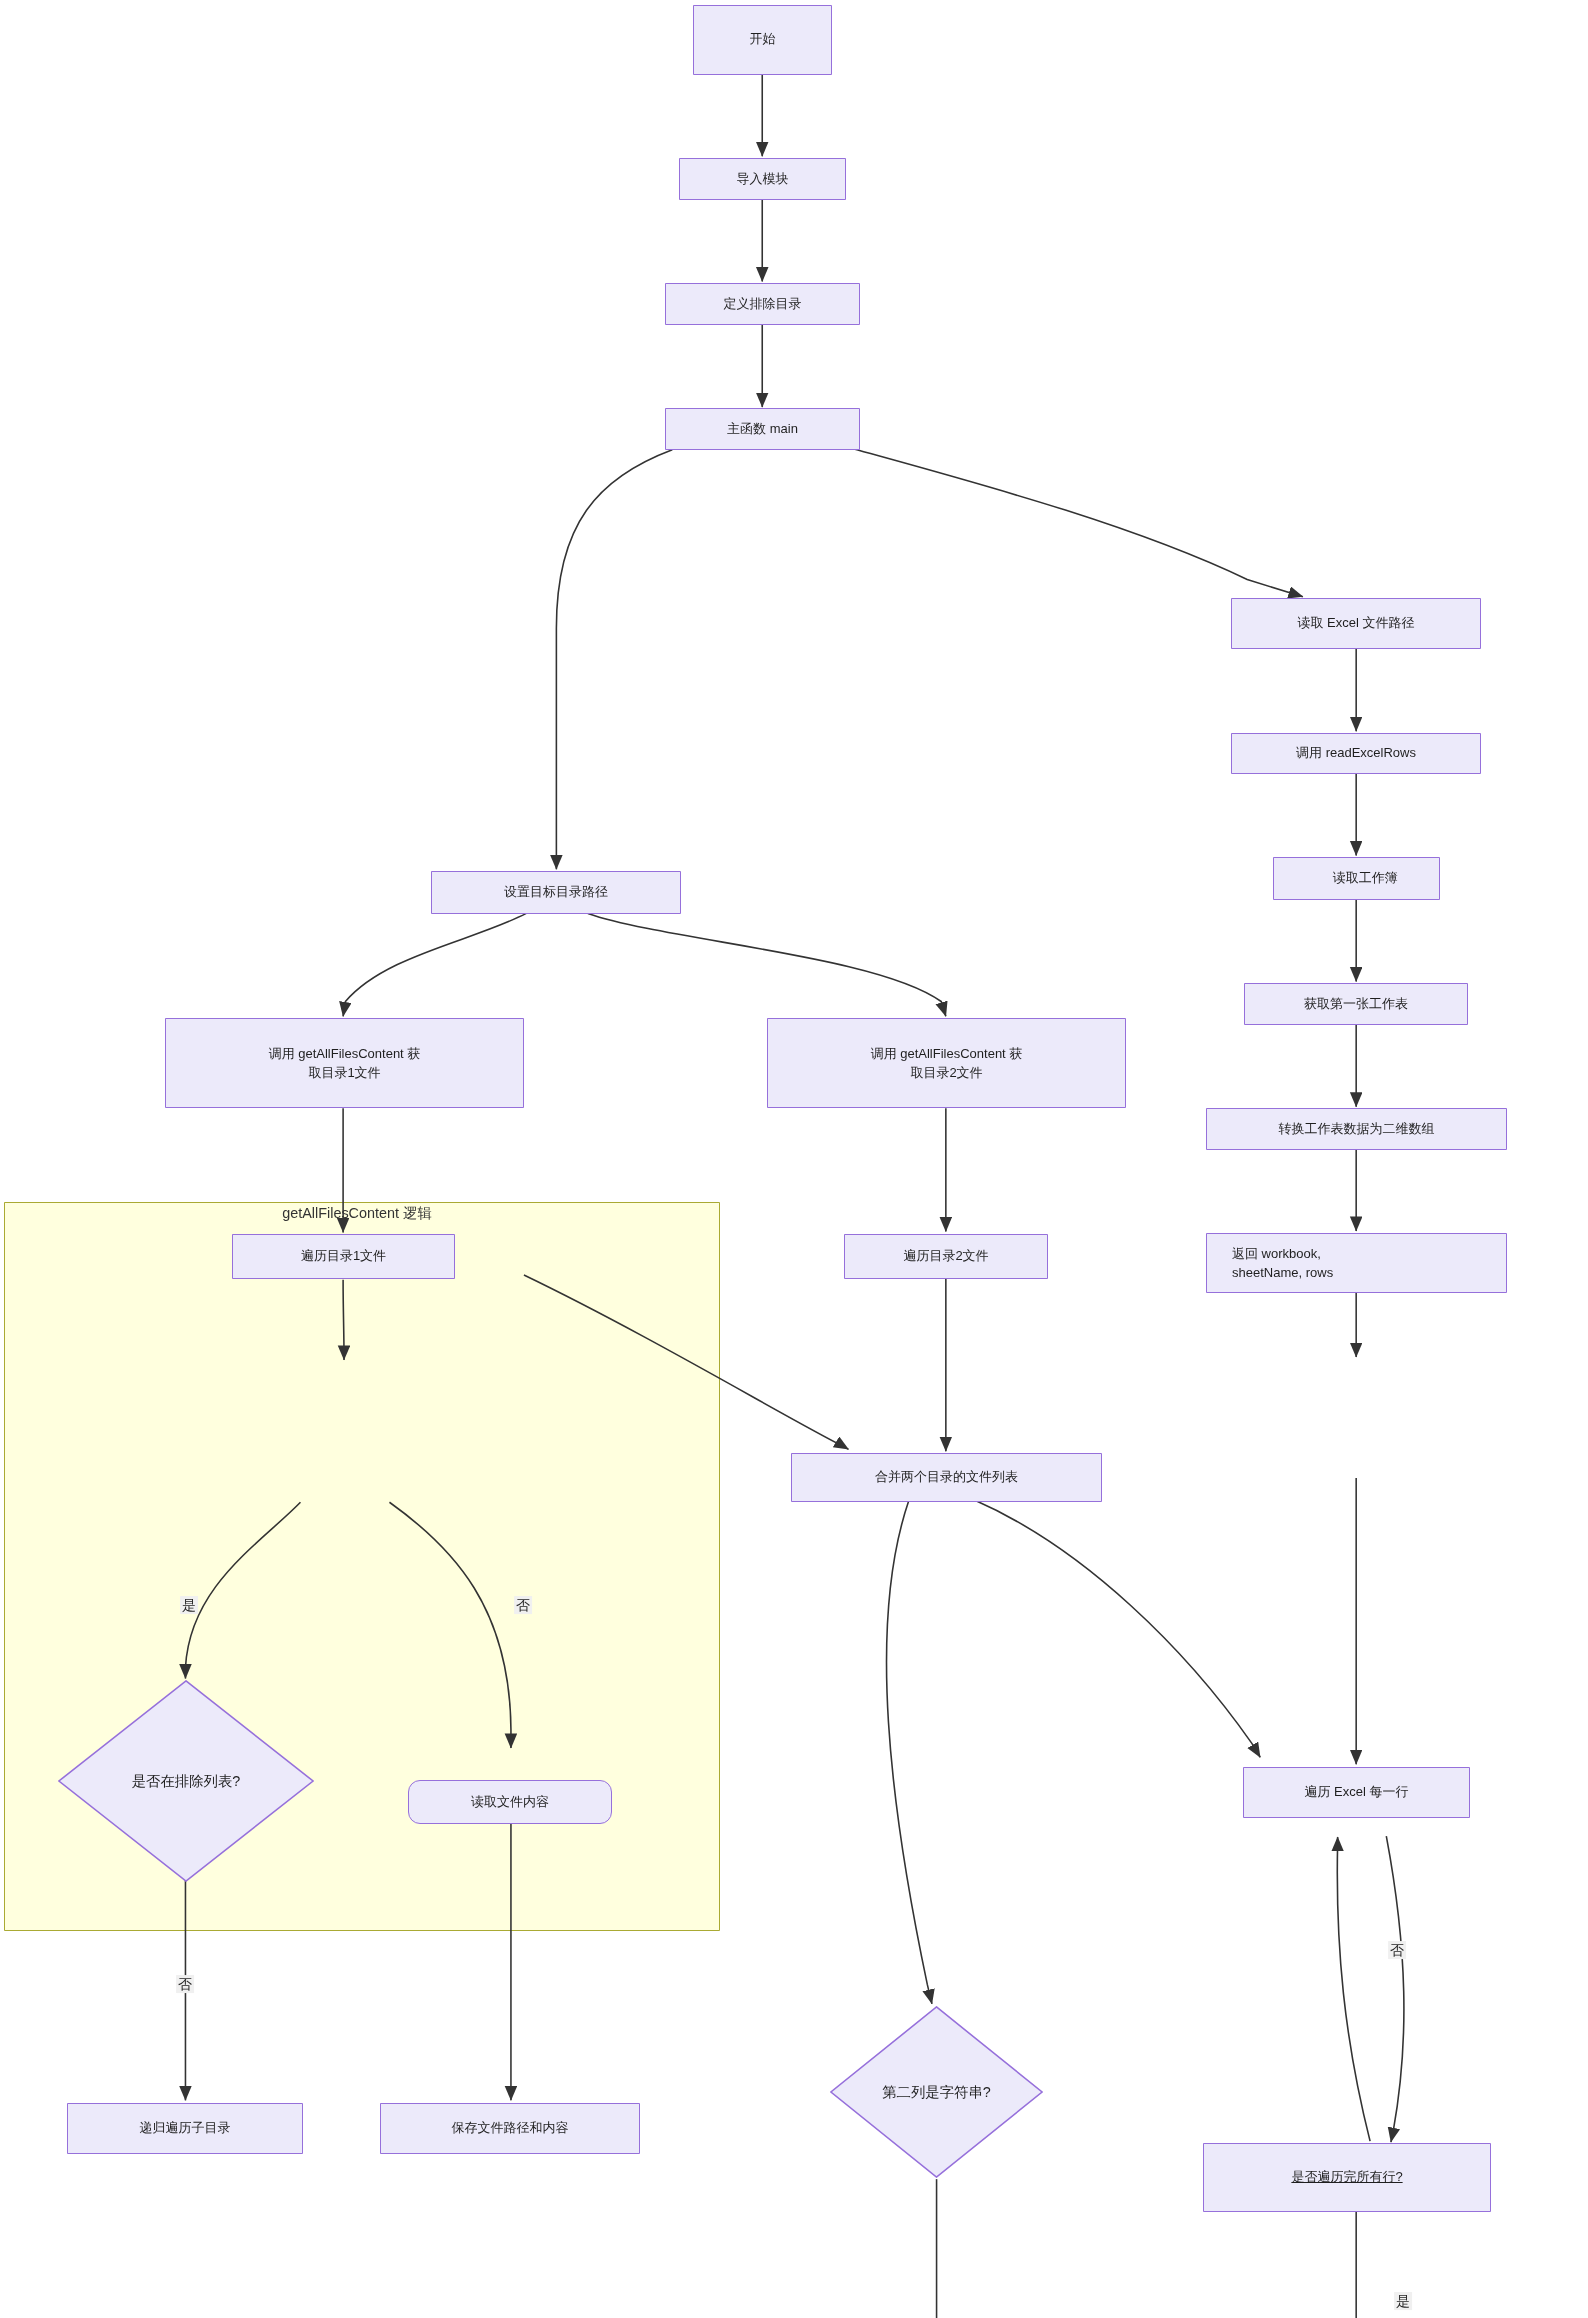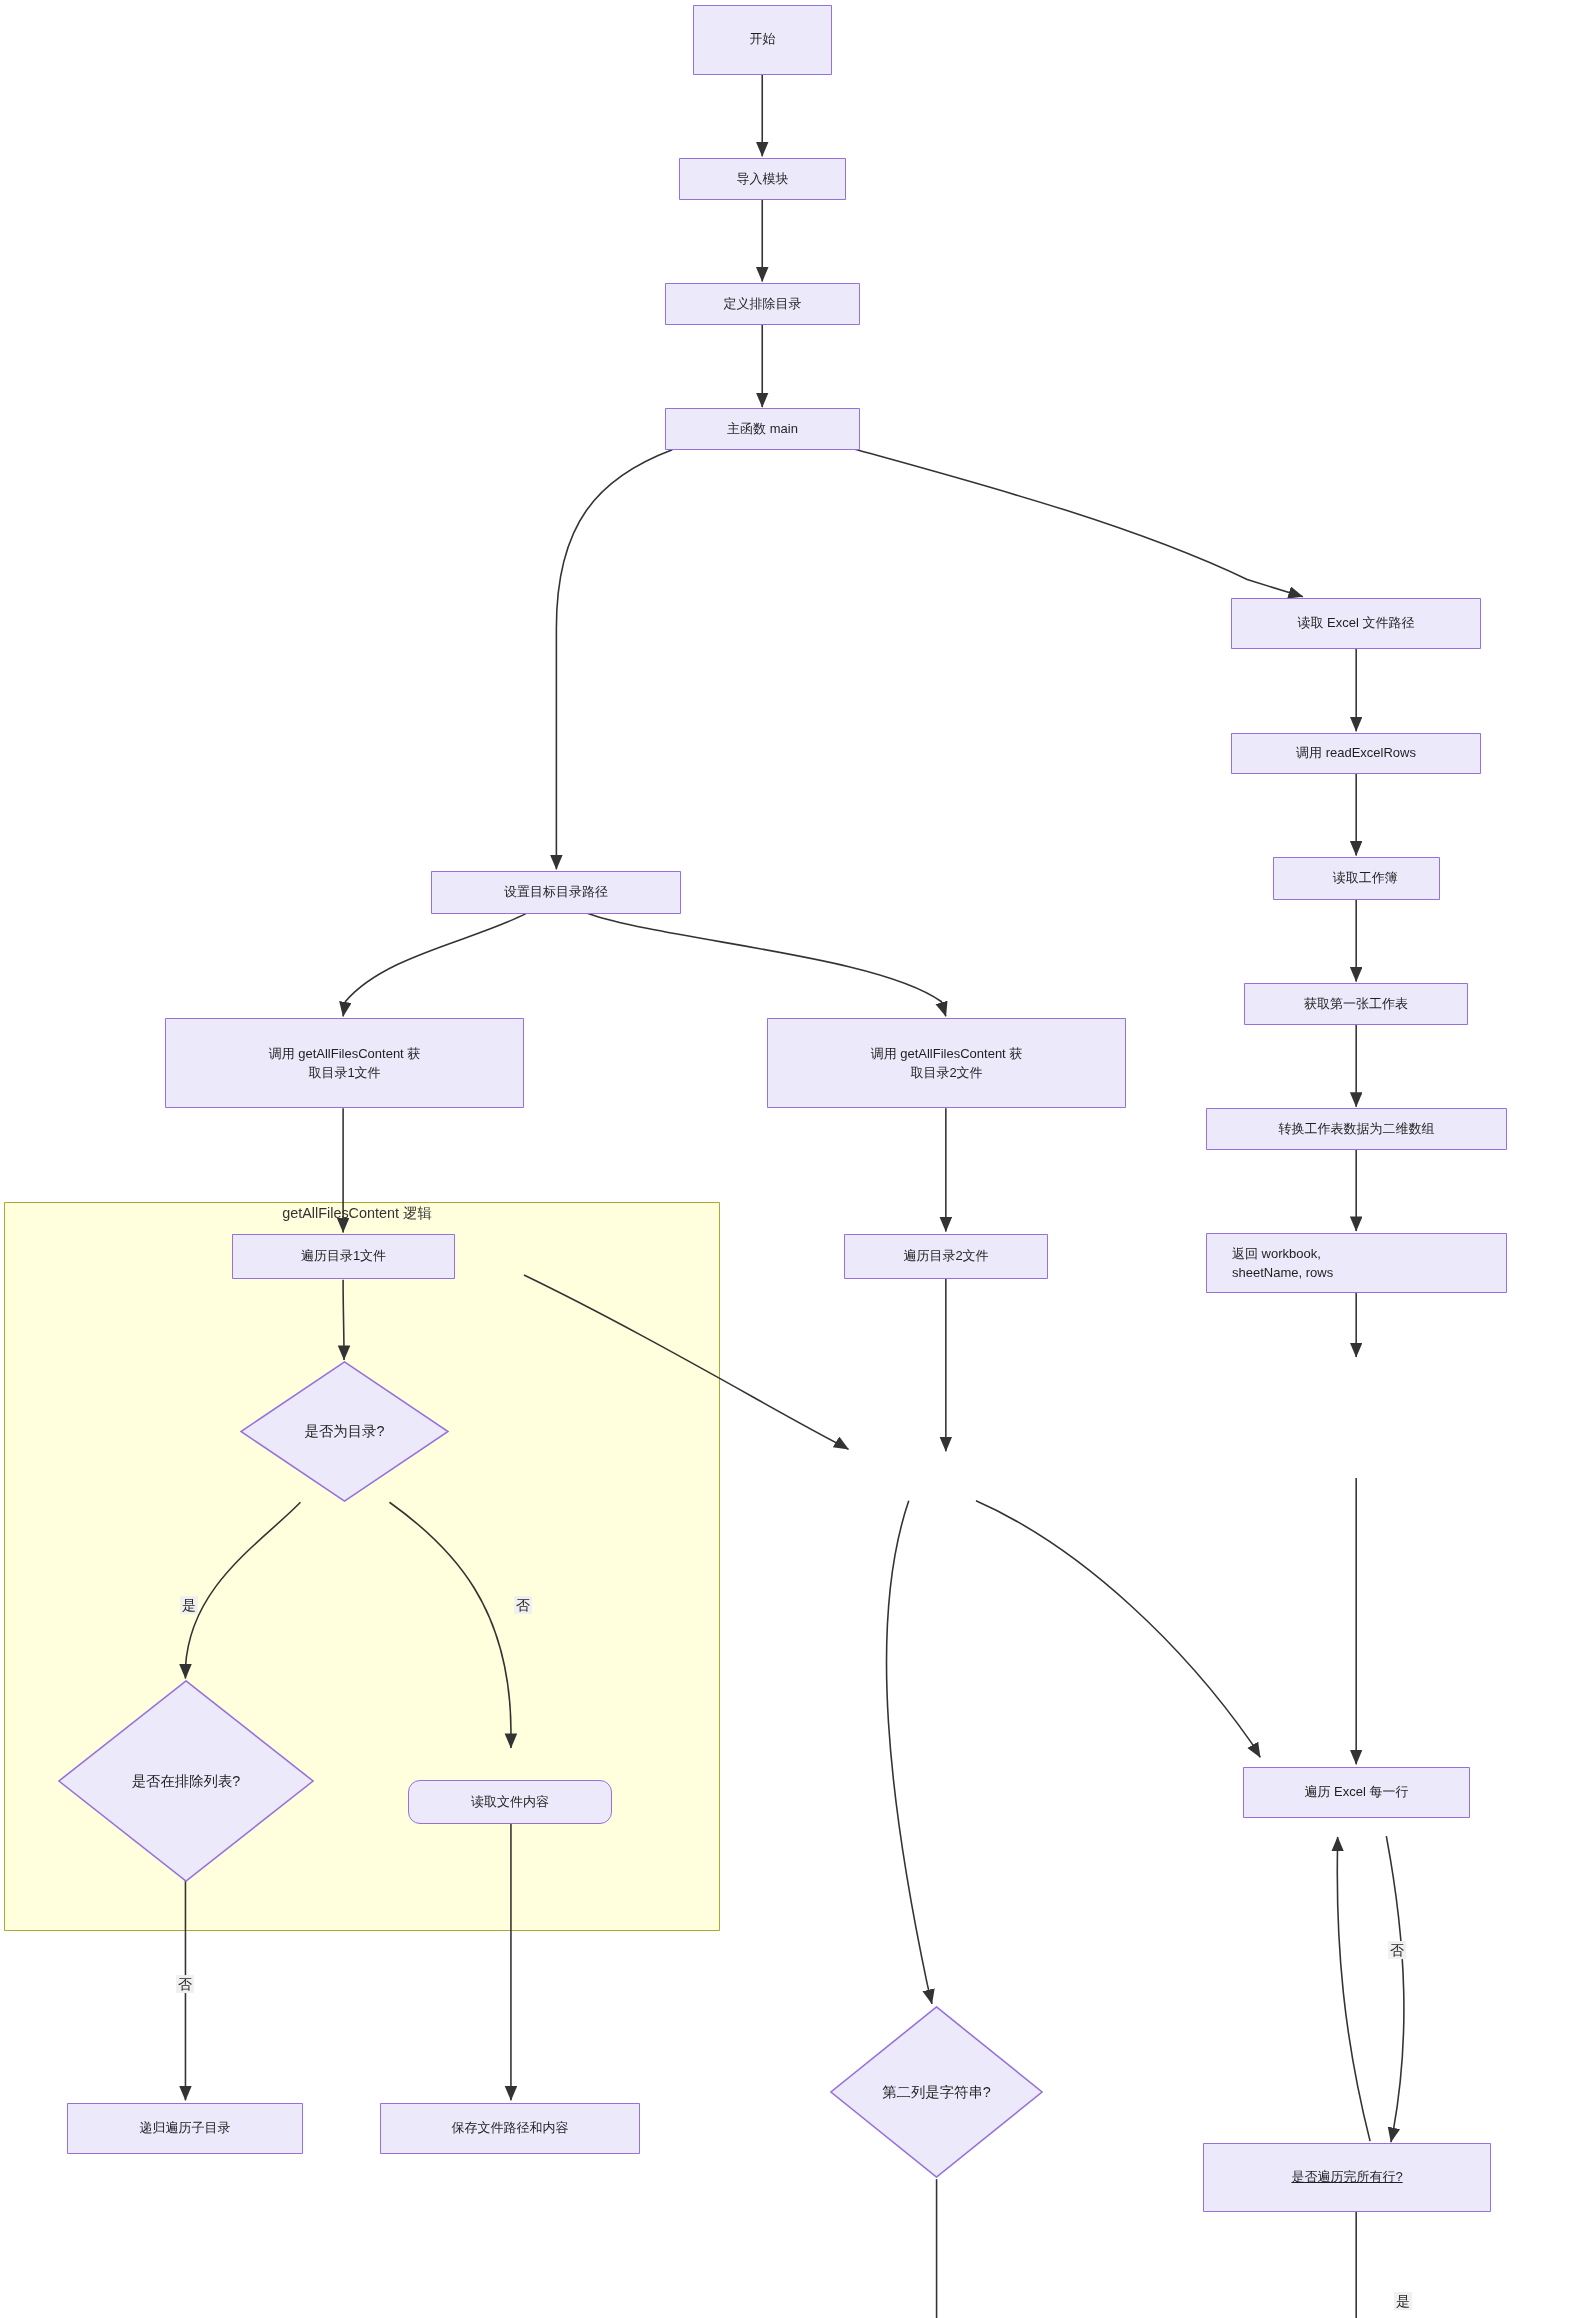--- a/index.html
+++ b/index.html
@@ -221,46 +221,43 @@
   </div>
 
   <div class="node" style="left:232px; top:1234px; width:223px; height:45px;">
     <span>遍历目录1文件</span>
   </div>
 
   <div class="node" style="left:844px; top:1234px; width:204px; height:45px;">
     <span>遍历目录2文件</span>
   </div>
 
-  <div class="diamond-wrap" style="left:240px; top:1361px; width:209px; height:141px;">
-    <svg class="diamond-shape" viewBox="0 0 450 305" preserveAspectRatio="none">
-      <polygon points="225,2 448,152.5 225,303 2,152.5" fill="#ECEAFA" stroke="#9670DB" stroke-width="3.4"></polygon>
-    </svg>
-    <span class="diamond-label">是否为目录?</span>
-  </div>
 
   <div class="diamond-wrap" style="left:58px; top:1680px; width:256px; height:202px;">
     <svg class="diamond-shape" viewBox="0 0 552 436" preserveAspectRatio="none">
       <polygon points="276,2 550,218 276,434 2,218" fill="#ECEAFA" stroke="#9670DB" stroke-width="3.4"></polygon>
     </svg>
     <span class="diamond-label">是否在排除列表?</span>
   </div>
 
   <div class="node" style="left:408px; top:1780px; width:204px; height:44px;border-radius:12px;">
     <span>读取文件内容</span>
   </div>
 
   <div class="node" style="left:67px; top:2103px; width:236px; height:51px;">
     <span>递归遍历子目录</span>
   </div>
 
   <div class="node" style="left:380px; top:2103px; width:260px; height:51px;">
     <span>保存文件路径和内容</span>
   </div>
 
+  <div class="node" style="left:791px; top:1453px; width:311px; height:49px;">
+    <span>合并两个目录的文件列表</span>
+  </div>
 
   <div class="node" style="left:1243px; top:1767px; width:227px; height:51px;">
     <span>遍历 Excel 每一行</span>
   </div>
 
   <div class="diamond-wrap" style="left:830px; top:2006px; width:213px; height:172px;">
     <svg class="diamond-shape" viewBox="0 0 460 370" preserveAspectRatio="none">
       <polygon points="230,2 458,185 230,368 2,185" fill="#ECEAFA" stroke="#9670DB" stroke-width="3.4"></polygon>
     </svg>
     <span class="diamond-label">第二列是字符串?</span>

